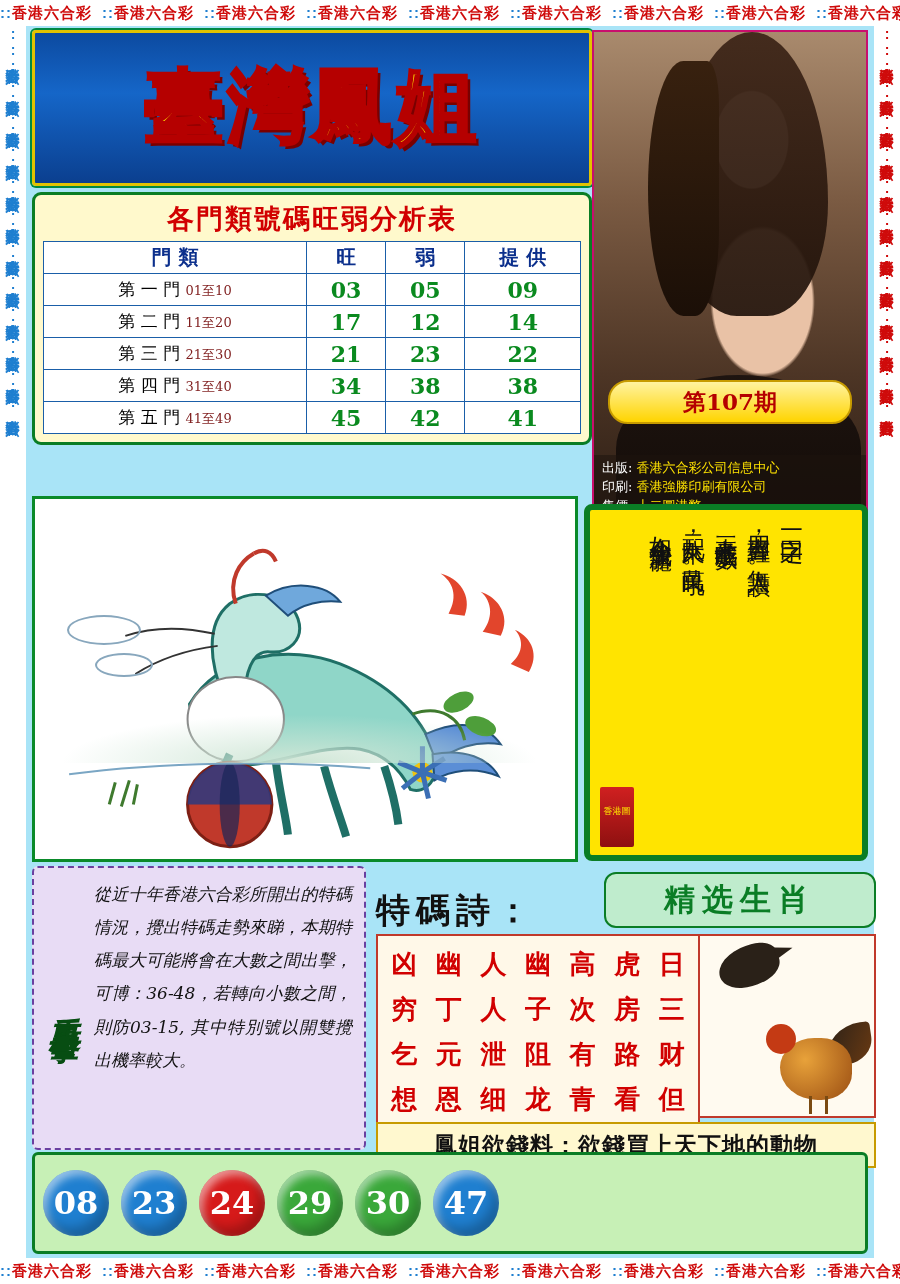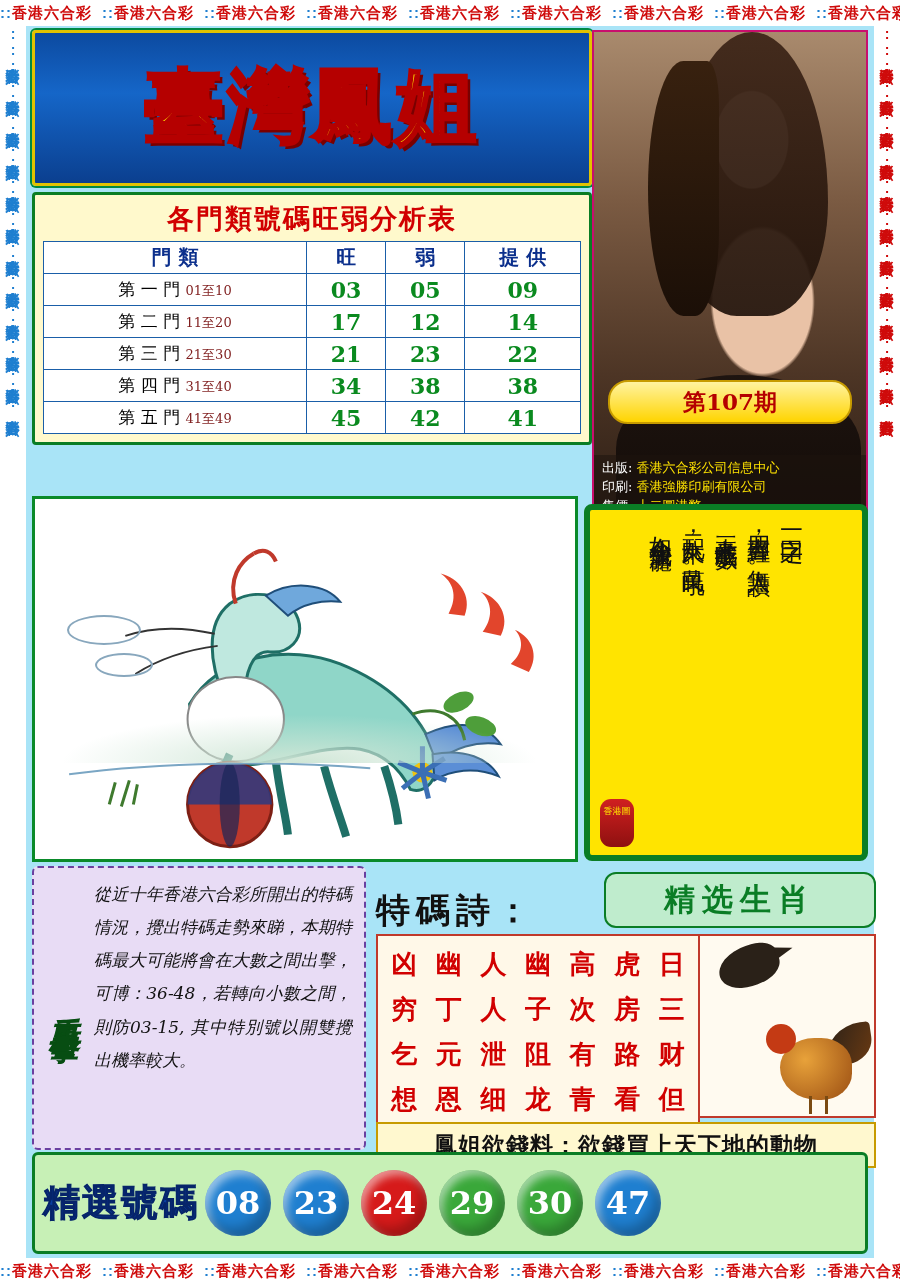--- a/index.html
+++ b/index.html
@@ -61,21 +61,21 @@
     font-size:80px;font-weight:bold;
     color:#ffe400;
     -webkit-text-stroke:3px #b50000;
     text-shadow:4px 4px 0 #7a0000;
     letter-spacing:4px;
   }
   .table-box{
     margin-top:6px;
     background:#fff9cc;
     border:3px solid #0a7d25;
-    border-radius:4px;
+    border-radius:9px;
     padding:6px 8px 8px;
   }
   .tbl-title{
     text-align:center;
     font-family:"DejaVu Serif", serif;
     font-size:27px;font-weight:bold;
     color:#d10000;
     letter-spacing:2px;
     margin-bottom:4px;
   }
@@ -179,23 +179,23 @@
     text-orientation:upright;
     font-family:"DejaVu Serif", serif;
     font-size:23px;
     color:#111;
     line-height:1.25;
     letter-spacing:2px;
   }
   .stamp{
     position:absolute;left:10px;bottom:8px;width:34px;height:40px;
     background:linear-gradient(#d02020,#8e1010);
-    border-radius:11px;
+    border-radius:2px;
     color:#ffe400;font-size:9px;text-align:center;line-height:1.1;
-    padding-top:8px;
+    padding-top:20px;
     font-family:"DejaVu Serif", serif;
   }
 
   
   .note-box{
     position:absolute;left:6px;top:840px;width:330px;height:280px;
     background:#e8dcf5;
     border:2px dashed #6a3fa0;
     border-radius:6px;
     display:flex;
@@ -580,21 +580,20 @@
       <div class="rooster-tail"></div>
       <div class="rooster-body"></div>
       <div class="rooster-head"></div>
       <div class="rooster-legs"></div>
       <div class="rooster-legs2"></div>
     </div>
 
     <div class="money-line">鳳姐欲錢料：欲錢買上天下地的動物</div>
 
     <div class="bottom-band">
-      <div class="bottom-label">精選號碼</div>
       <div class="balls" id="balls">
           <div class="ball" style="background: radial-gradient(circle at 35% 30%, rgb(31, 127, 208), rgb(31, 127, 208));">08</div>
           <div class="ball" style="background: radial-gradient(circle at 35% 30%, rgb(31, 127, 208), rgb(31, 127, 208));">23</div>
           <div class="ball" style="background: radial-gradient(circle at 35% 30%, rgb(214, 26, 26), rgb(214, 26, 26));">24</div>
           <div class="ball" style="background: radial-gradient(circle at 35% 30%, rgb(58, 168, 58), rgb(58, 168, 58));">29</div>
           <div class="ball" style="background: radial-gradient(circle at 35% 30%, rgb(58, 168, 58), rgb(58, 168, 58));">30</div>
           <div class="ball" style="background: radial-gradient(circle at 35% 30%, rgb(31, 127, 208), rgb(31, 127, 208));">47</div>
         </div>
     </div>
 

